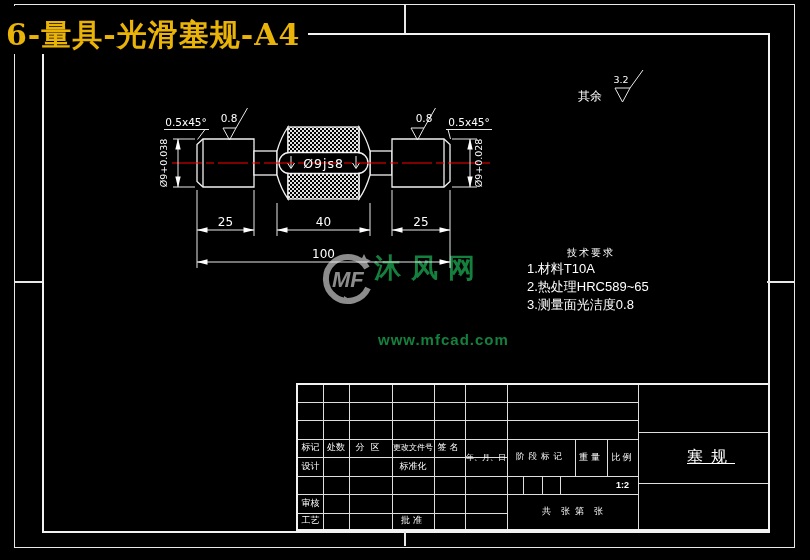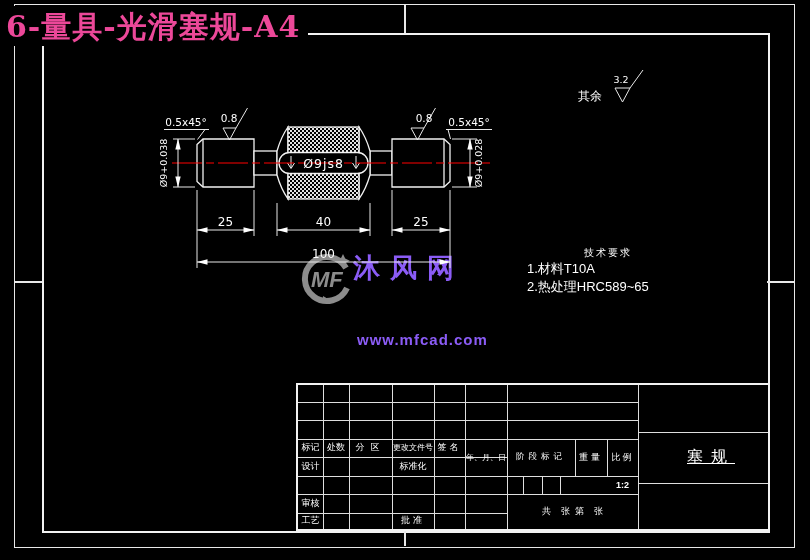--- a/index.html
+++ b/index.html
@@ -5,32 +5,32 @@
   html,body{margin:0;padding:0;background:#000;}
   .page{position:relative;width:810px;height:560px;background:#000;overflow:hidden;
         font-family:"Liberation Sans",sans-serif;color:#fff;}
   .outer-border{position:absolute;left:14px;top:4px;width:779px;height:542px;border:1px solid #e8e8e8;}
   .inner-frame{position:absolute;left:42px;top:33px;width:724px;height:496px;border:2px solid #f2f2f2;}
   .tick{position:absolute;background:#e8e8e8;}
   .tick.t-top{left:404px;top:4px;width:2px;height:29px;}
   .tick.t-bottom{left:404px;top:531px;width:2px;height:15px;}
   .tick.t-left{left:14px;top:281px;width:28px;height:2px;}
   .tick.t-right{left:767px;top:281px;width:27px;height:2px;}
-  .doc-title{position:absolute;left:4px;top:6px;z-index:6;background:#000;padding:4px 8px 2px 2px;
+  .doc-title{position:absolute;left:4px;top:6px;z-index:6;background:#000;padding:12px 8px 2px 2px;
              font-family:"DejaVu Serif",serif;font-weight:bold;font-size:30px;line-height:34px;
-             color:#ec4899;letter-spacing:1px;white-space:nowrap;}
+             color:#eab308;letter-spacing:1px;white-space:nowrap;}
   .drawing-svg{position:absolute;left:0;top:0;z-index:3;}
   
-  .watermark{position:absolute;left:301px;top:250px;width:190px;height:62px;color:#8b5cf6;z-index:2;}
+  .watermark{position:absolute;left:322px;top:250px;width:190px;height:62px;color:#15803d;z-index:2;}
   .wm-logo{position:absolute;left:0;top:2px;}
   .wm-name{position:absolute;left:52px;top:0px;font-size:27px;font-weight:bold;letter-spacing:10px;white-space:nowrap;}
   .wm-url{position:absolute;left:56px;top:33px;font-size:15px;font-weight:bold;letter-spacing:1px;white-space:nowrap;margin-top:48px;}
   
   .tech{position:absolute;left:527px;top:246px;z-index:4;}
-  .tech-heading{font-size:10px;margin-left:40px;letter-spacing:2px;text-align:center;}
+  .tech-heading{font-size:10px;margin-left:40px;letter-spacing:2px;}
   .tech-item{font-size:13px;margin-top:0;white-space:nowrap;}
   
   .tb{position:absolute;left:296px;top:383px;width:474px;height:148px;border:2px solid #f2f2f2;
       box-sizing:border-box;z-index:5;background:#000;}
   .vl,.hl{position:absolute;background:#dedede;}
   .vl{width:1px;}
   .hl{height:1px;}
   .cell{position:absolute;display:flex;align-items:center;justify-content:center;
         font-size:9px;color:#fff;white-space:nowrap;overflow:hidden;}
 </style>
@@ -143,20 +143,21 @@
       <text x="424" y="122" font-size="10.5">0.8</text>
       <text x="590" y="100" font-size="12">其余</text>
       <text x="621" y="83" font-size="9.5">3.2</text>
     </g>
   </svg>
 
   <div class="tech">
     <div class="tech-heading">技术要求</div>
     <div class="tech-item">1.材料T10A</div>
     <div class="tech-item">2.热处理HRC589~65</div>
+    <div class="tech-item">3.测量面光洁度0.8</div>
   </div>
 
   <div class="tb">
 
     <div class="vl" style="left:25px;top:0;height:144px;"></div>
     <div class="vl" style="left:51px;top:0;height:144px;"></div>
     <div class="vl" style="left:94px;top:0;height:144px;"></div>
     <div class="vl" style="left:136px;top:0;height:144px;"></div>
     <div class="vl" style="left:167px;top:0;height:144px;"></div>
     <div class="vl" style="left:209px;top:0;height:144px;"></div>

